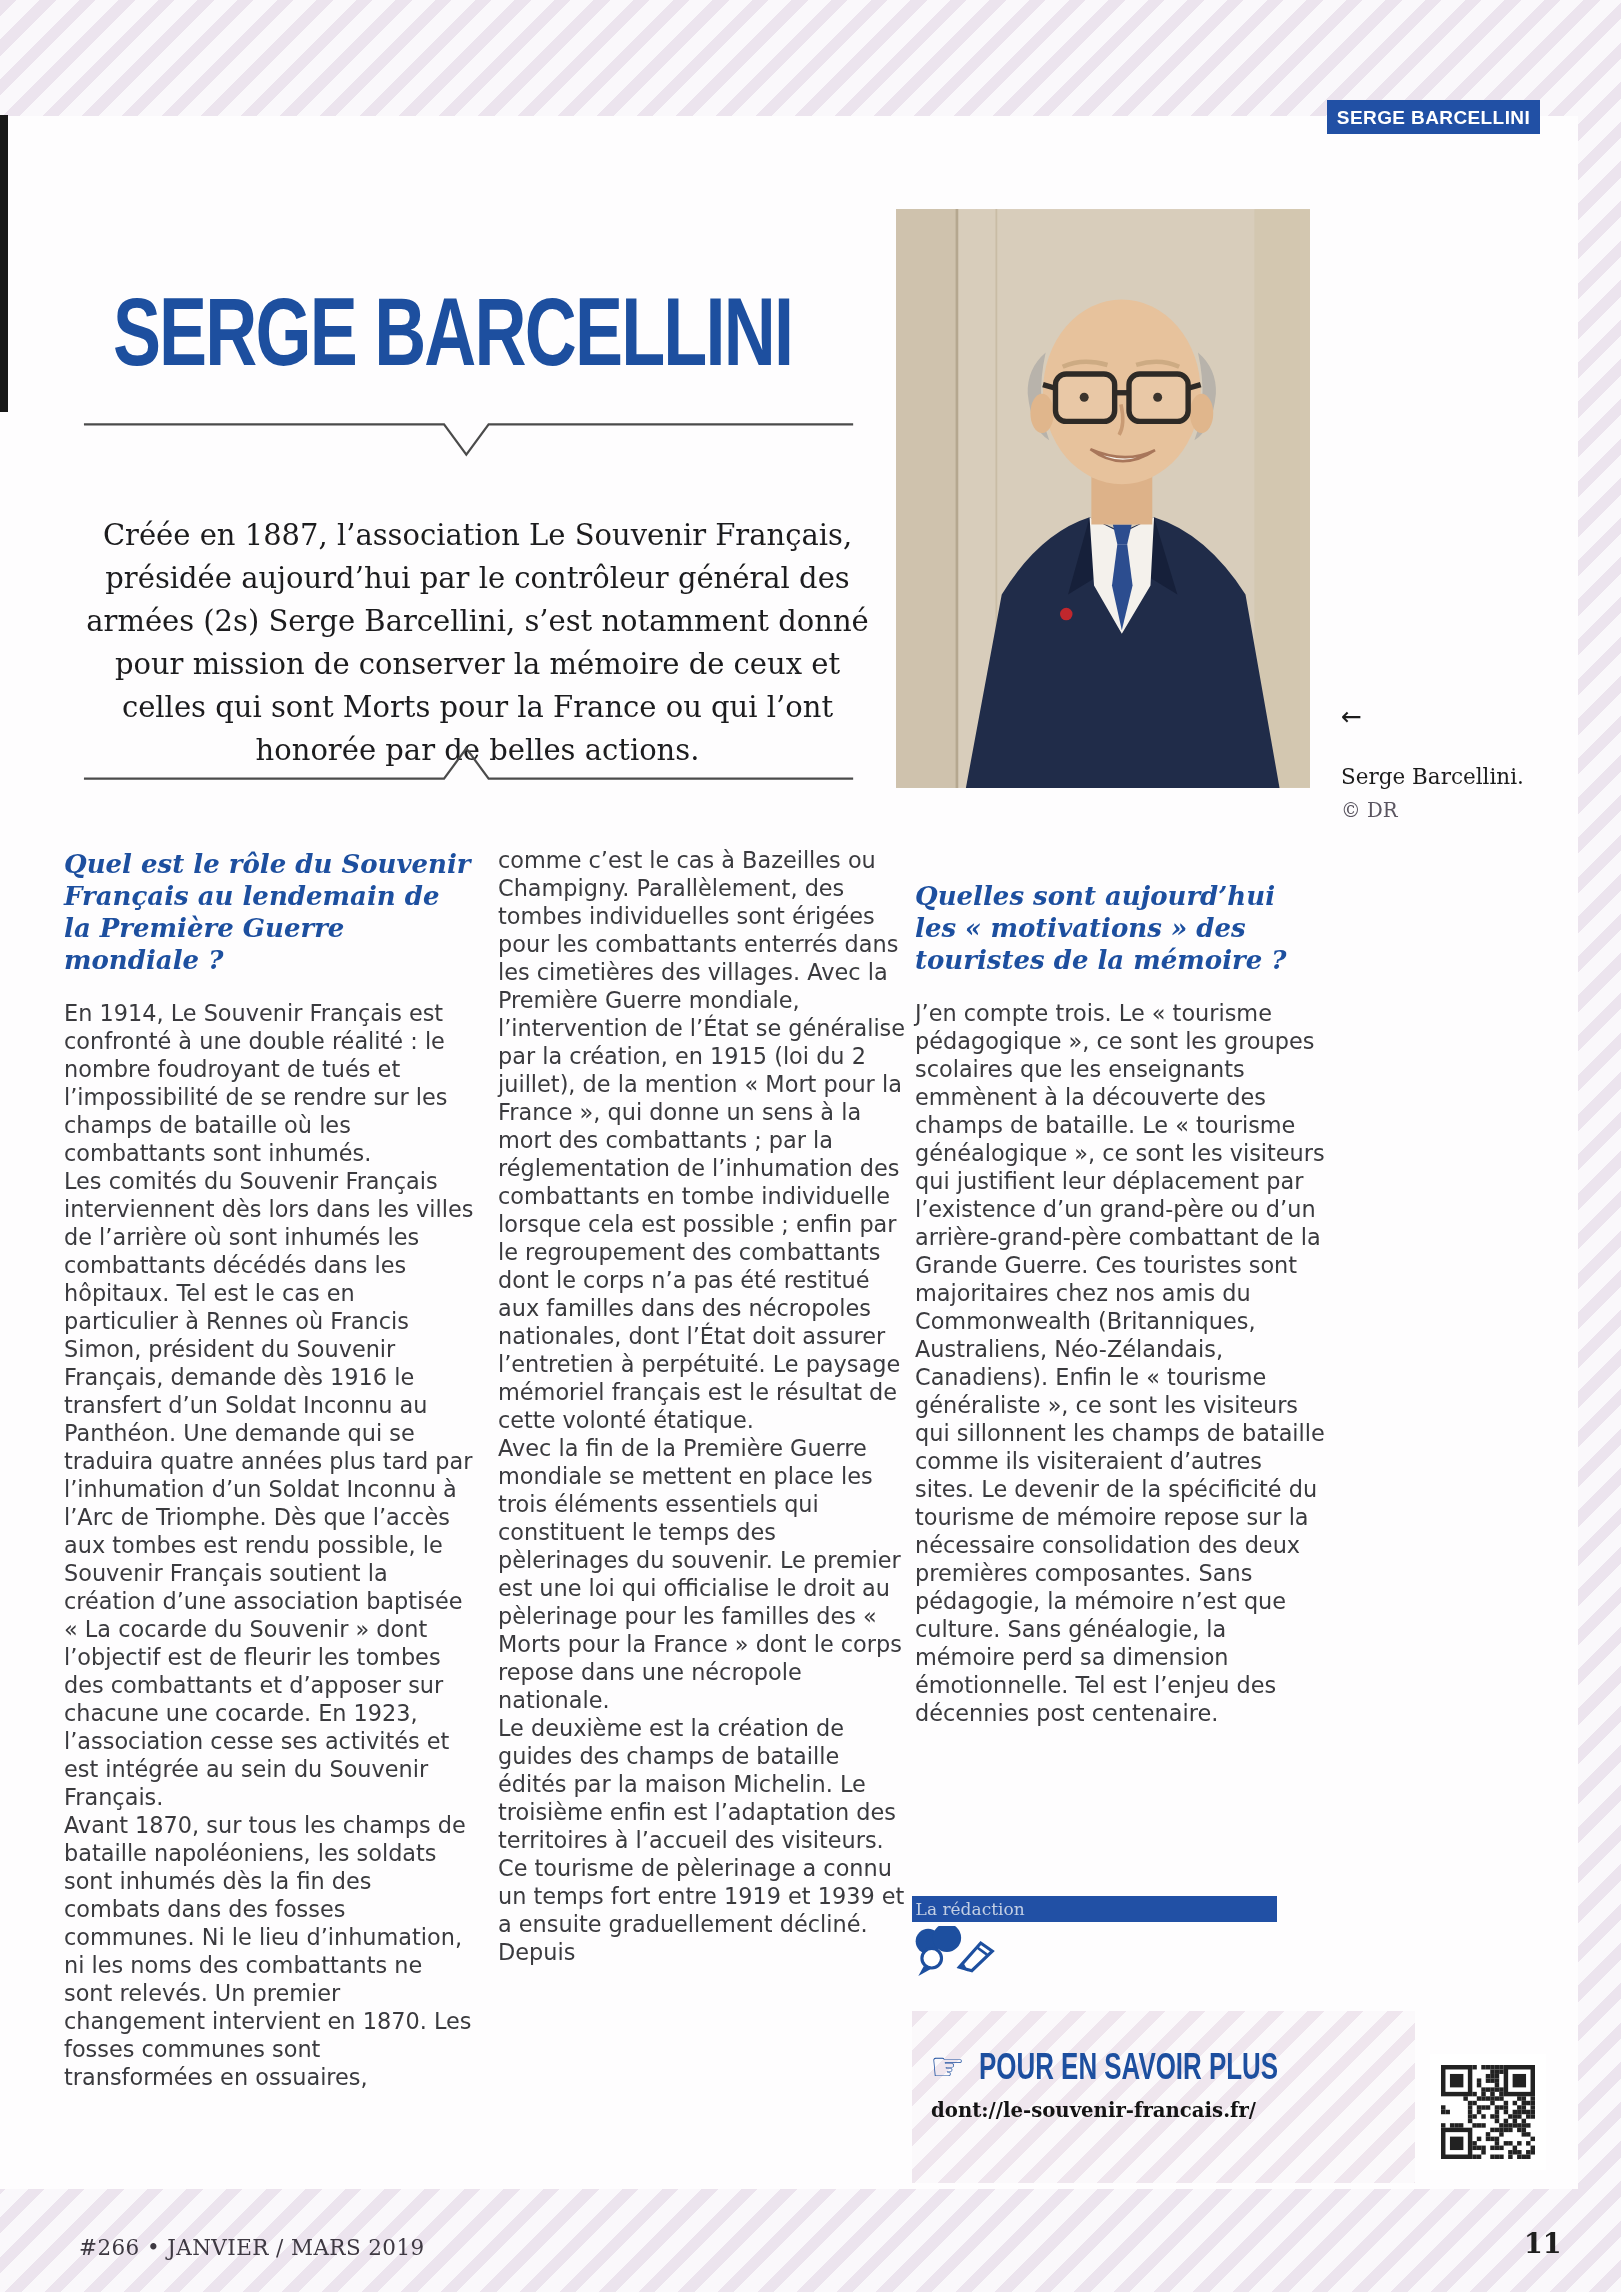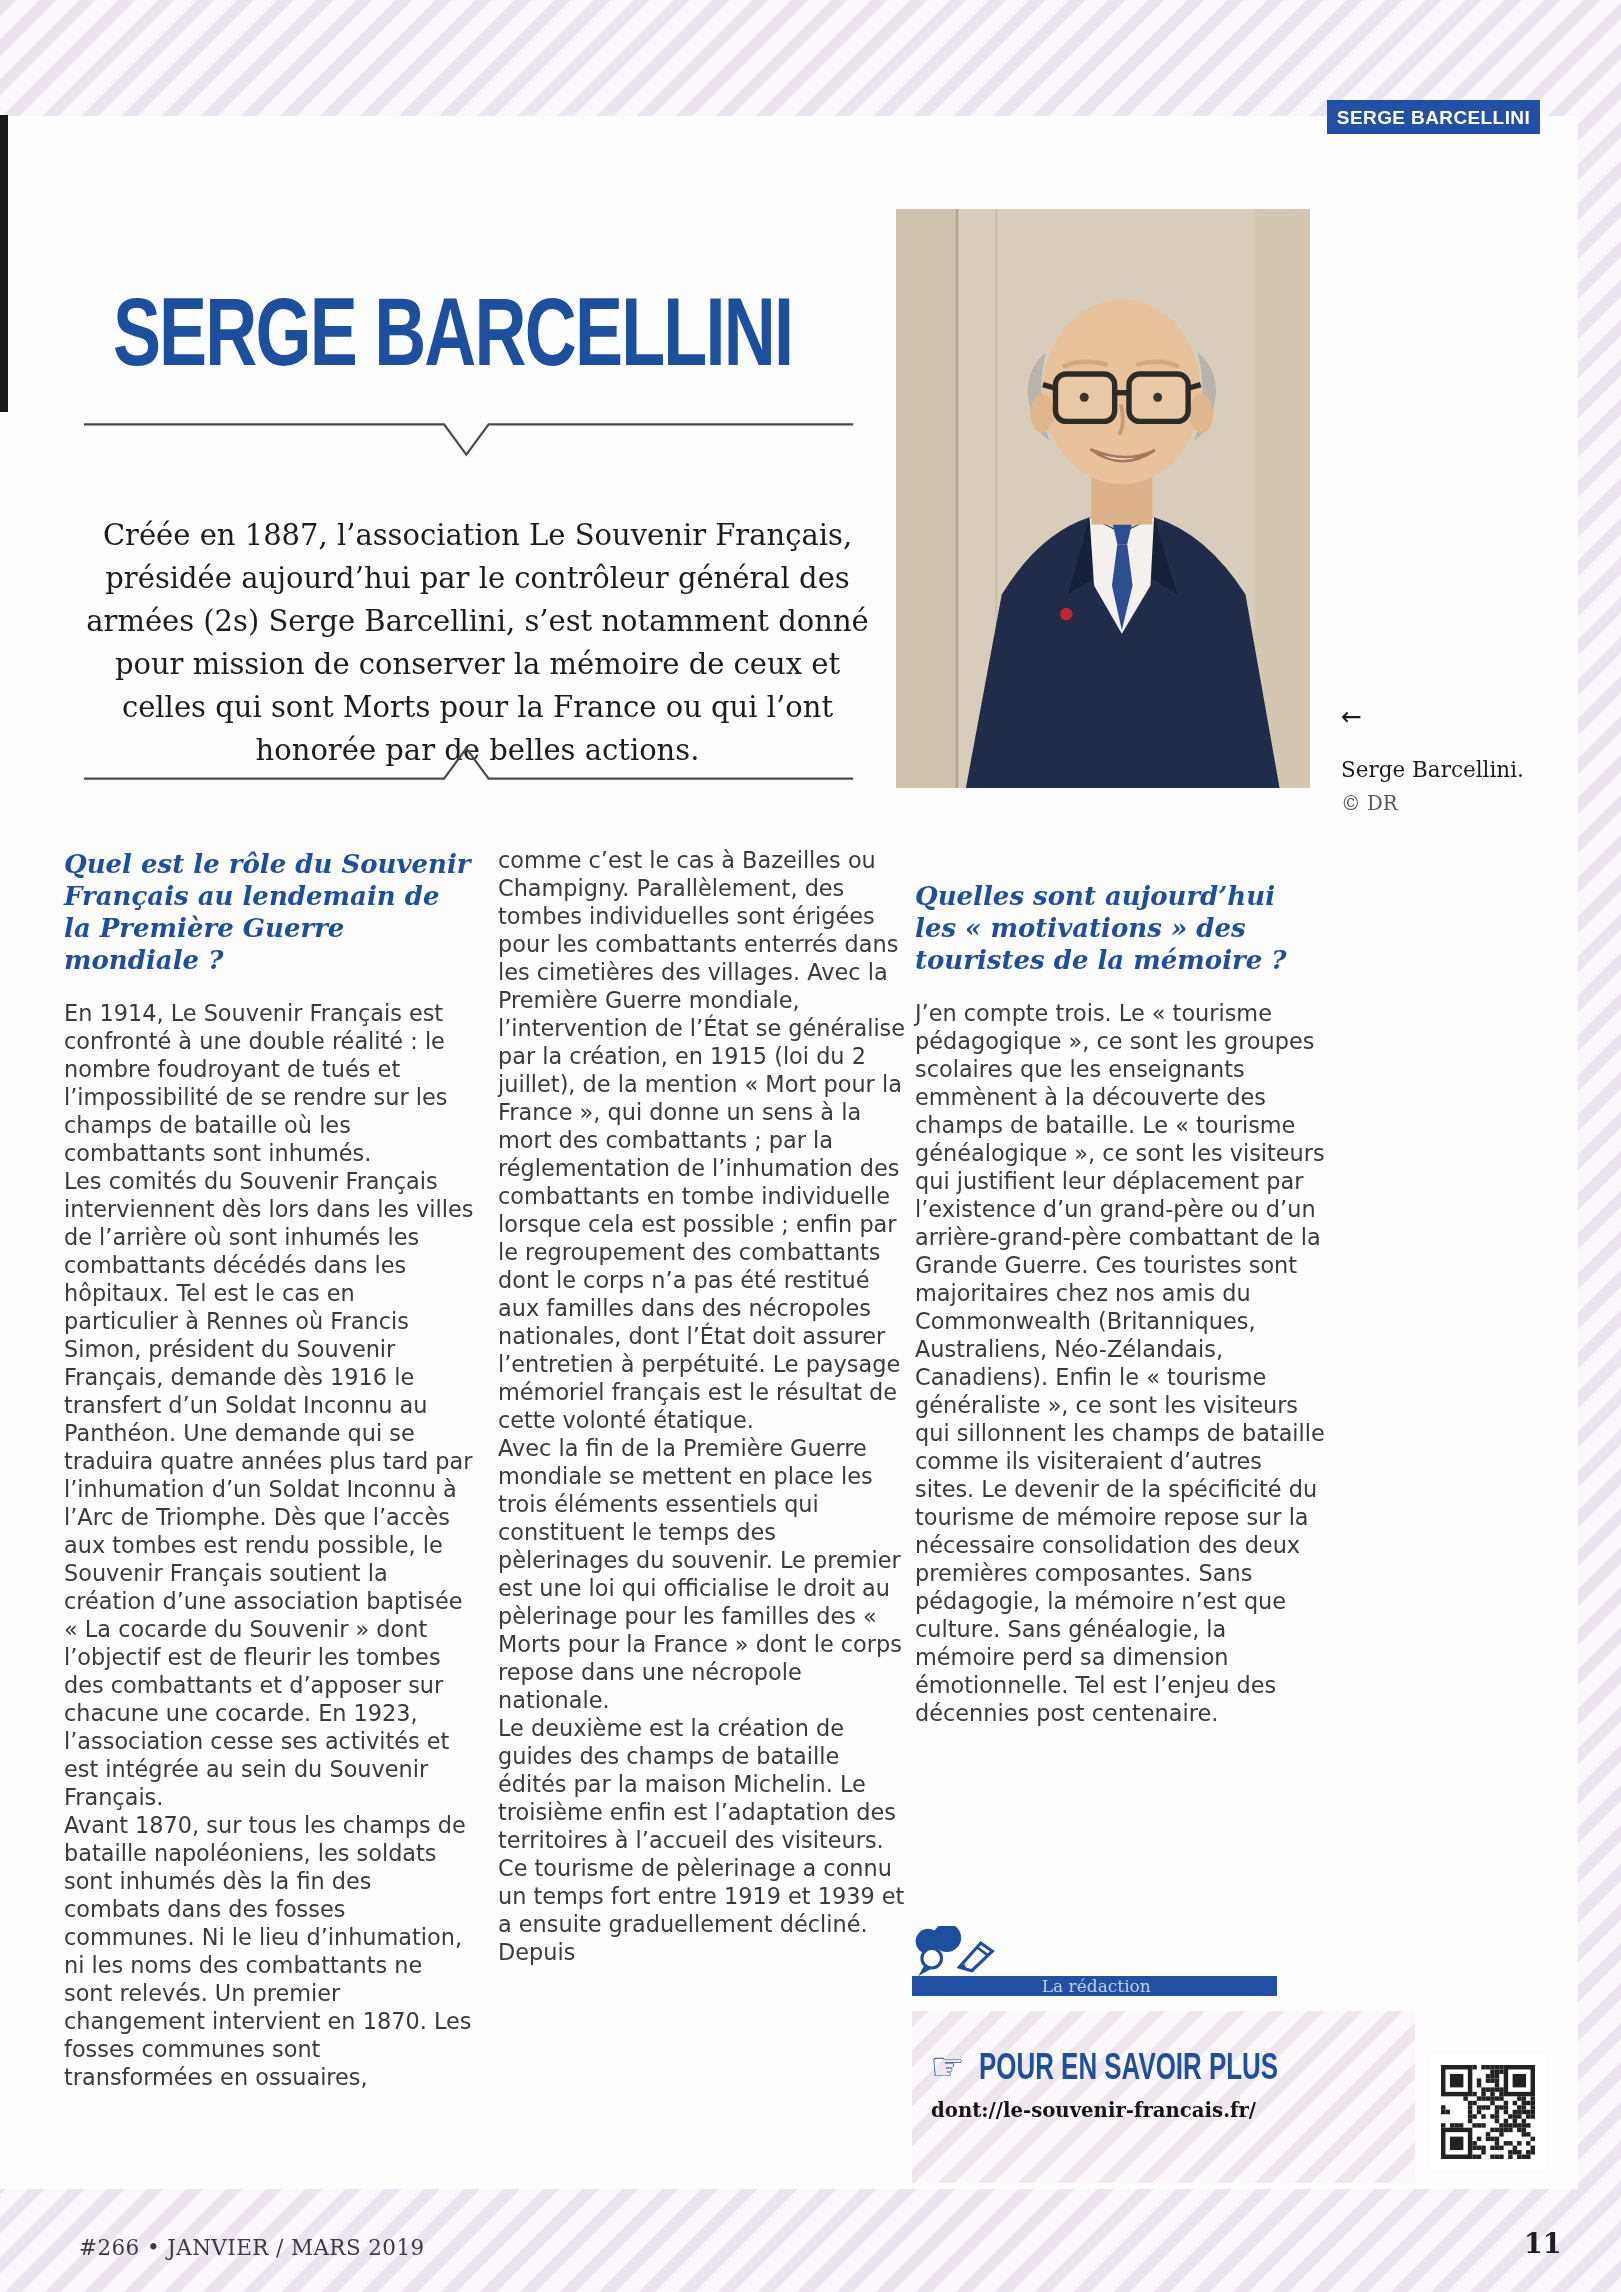--- a/index.html
+++ b/index.html
@@ -31,34 +31,34 @@
   .divider.top{top:419px;}
   .divider.bottom{top:743px;}
   .intro{position:absolute;left:85px;top:514px;width:785px;text-align:center;
     font:29px/43px "DejaVu Serif",serif;color:#1c1c1e;}
 
   
   .photo{position:absolute;left:896px;top:209px;width:414px;height:579px;}
   .photo svg{display:block;}
   .photo-caption{position:absolute;left:1341px;top:704px;color:#1c1c1c;}
   .cap-arrow{font:25px/1 "DejaVu Sans",sans-serif;}
-  .cap-name{font:21.5px/1.3 "DejaVu Serif",serif;margin-top:27px;}
+  .cap-name{font:21.5px/1.3 "DejaVu Serif",serif;margin-top:34px;}
   .cap-credit{font:19.7px/1.3 "DejaVu Serif",serif;color:#5a5560;margin-top:7.2px;}
 
   
   .col{position:absolute;top:846px;width:410px;}
   #col1{left:64px;} #col2{left:498px;} #col3{left:915px;}
   .col p{font:22.4px/28px "DejaVu Sans",sans-serif;color:#3a3a3e;margin:0;white-space:pre-line;}
   .col .q{font:bold italic 26px/32px "DejaVu Serif",serif;color:#1d4f9f;margin:34px 0 23px;}
   .col .q.first{margin-top:1.8px;}
 
   
   .redaction-icon{position:absolute;left:913px;top:1926px;width:82px;height:52px;}
-  .redaction-bar{position:absolute;left:912px;top:1976px;width:365px;height:20px;
-    background:#2150a5;display:flex;align-items:center;justify-content:center;}
+  .redaction-bar{position:absolute;left:912px;top:1896px;width:365px;height:26px;
+    background:#2150a5;display:flex;align-items:center;}
   .redaction-bar span{font:17px/1 "DejaVu Serif",serif;color:#c3cfe4;padding-left:3.6px;}
 
   
   .stripe-panel{position:absolute;left:912px;top:2011px;width:503px;height:172px;
     background:repeating-linear-gradient(135deg,#efe6ee 0 11.6px,#fbf9fb 11.6px 28px);}
   .savoir{position:absolute;left:930px;top:2047px;display:flex;align-items:center;gap:14.3px;color:#1d4f9f;}
   .savoir .hand{font:39px/1 "DejaVu Sans",sans-serif;}
   .savoir .txt{font:bold 36px/1 "Liberation Sans",sans-serif;transform:scaleX(0.72);transform-origin:left center;white-space:nowrap;}
   .savoir-url{position:absolute;left:931px;top:2099px;font:bold 19.7px/1.2 "DejaVu Serif",serif;color:#141414;}
 

